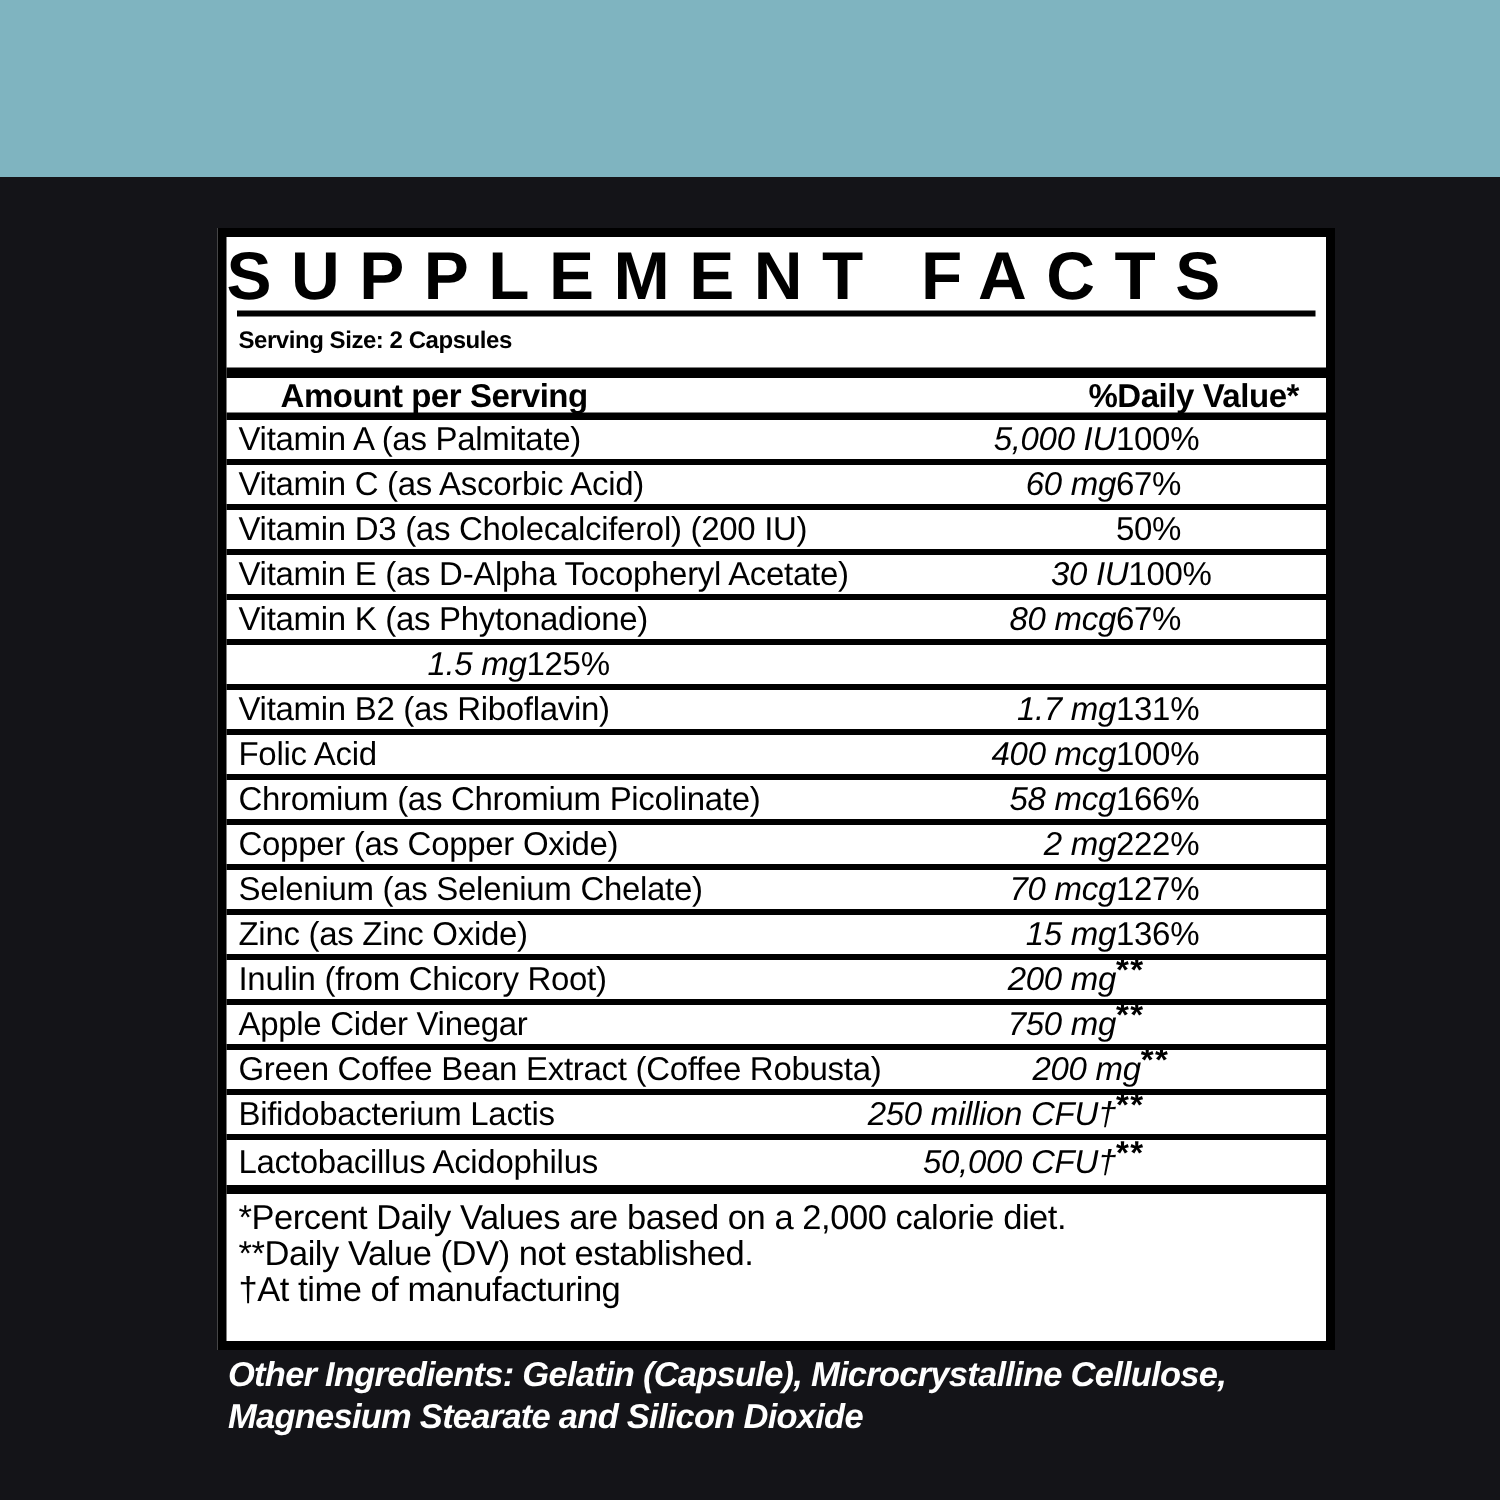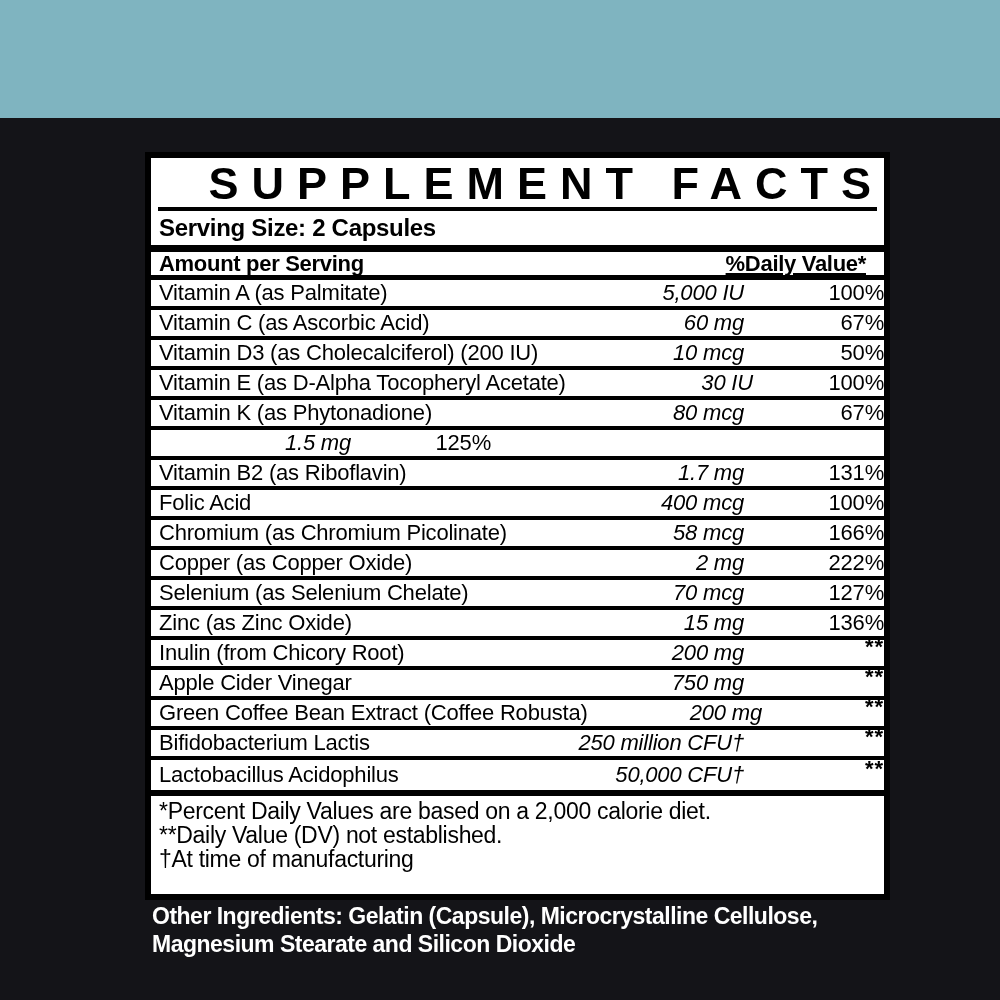--- a/index.html
+++ b/index.html
@@ -7,44 +7,44 @@
     width:1000px; height:1000px; position:relative; overflow:hidden;
     background:#141418;
     font-family:"Liberation Sans","DejaVu Sans",sans-serif;
   }
   .band { position:absolute; top:0; left:0; width:1000px; height:118px; background:#7fb4c0; }
   .panel {
     position:absolute; left:145px; top:152px; width:745px; height:748px;
     background:#ffffff; border:6px solid #000; box-sizing:border-box; color:#000;
   }
   .title {
-    text-align:right; font-weight:bold; font-size:45px; line-height:47px;
+    text-align:left; font-weight:bold; font-size:45px; line-height:47px;
     letter-spacing:13px; padding-top:2px; white-space:nowrap;
   }
   .rule  { height:4px; background:#000; margin:0 7px; }
   .bar7  { height:7px; background:#000; }
   .bar6  { height:6px; background:#000; }
   .bar5  { height:5px; background:#000; }
-  .serving { padding:3px 0 4px 8px; font-weight:bold; font-size:24px; line-height:27px; letter-spacing:-0.3px;border-radius:22px; }
+  .serving { padding:3px 0 4px 8px; font-weight:bold; font-size:16px; line-height:27px; letter-spacing:-0.3px;border-radius:22px; }
   .hdr { display:flex; align-items:center; height:23px; font-weight:bold; font-size:22px; letter-spacing:-0.3px; }
-  .hdr .left  { flex:1; padding-left:8px; }
-  .hdr .right { padding-right:18px; text-align:left; white-space:nowrap;text-decoration:underline; }
+  .hdr .left  { flex:1; padding-left:8px;margin-left:28px; }
+  .hdr .right { padding-right:18px; text-align:left; white-space:nowrap; }
   .rows .row {
     display:flex; align-items:center; height:30px; box-sizing:border-box;
     border-bottom:4px solid #000; font-size:22px; letter-spacing:-0.2px;
   }
   .rows .row:last-child { border-bottom:none;border-radius:14px; }
   .row .name   { flex:1; padding-left:8px; white-space:nowrap; }
   .row .amount { width:200px; text-align:right; white-space:nowrap;font-style:italic; }
-  .row .dv     { width:140px; text-align:right; box-sizing:border-box; white-space:nowrap; }
+  .row .dv     { width:140px; padding-right:18px; box-sizing:border-box; white-space:nowrap; }
   .dv-star { font-weight:bold; position:relative; top:-6px; letter-spacing:1px; }
   .footnotes { padding:3px 0 0 8px; font-size:23px; line-height:24px; letter-spacing:-0.3px; }
   .other {
     position:absolute; left:152px; top:902px; color:#ffffff; font-weight:bold;
-    font-size:23px; line-height:28px; letter-spacing:-0.5px; white-space:nowrap;
+    font-size:23px; line-height:28px; letter-spacing:-0.5px; white-space:nowrap;font-style:italic;
   }
 </style>
 </head>
 <body>
 
 <div class="band"></div>
 
 <div class="panel">
   <div class="title">SUPPLEMENT FACTS</div>
   <div class="rule"></div>
@@ -70,21 +70,20 @@
   </div>
 
   <div class="row">
     <span class="name">Vitamin C (as Ascorbic Acid)</span>
     <span class="amount">60 mg</span>
     <span class="dv">67%</span>
   </div>
 
   <div class="row">
     <span class="name">Vitamin D3 (as Cholecalciferol) (200 IU)</span>
-    <span class="amount">10 mcg</span>
     <span class="dv">50%</span>
   </div>
 
   <div class="row">
     <span class="name">Vitamin E (as D-Alpha Tocopheryl Acetate)</span>
     <span class="amount">30 IU</span>
     <span class="dv">100%</span>
   </div>
 
   <div class="row">

